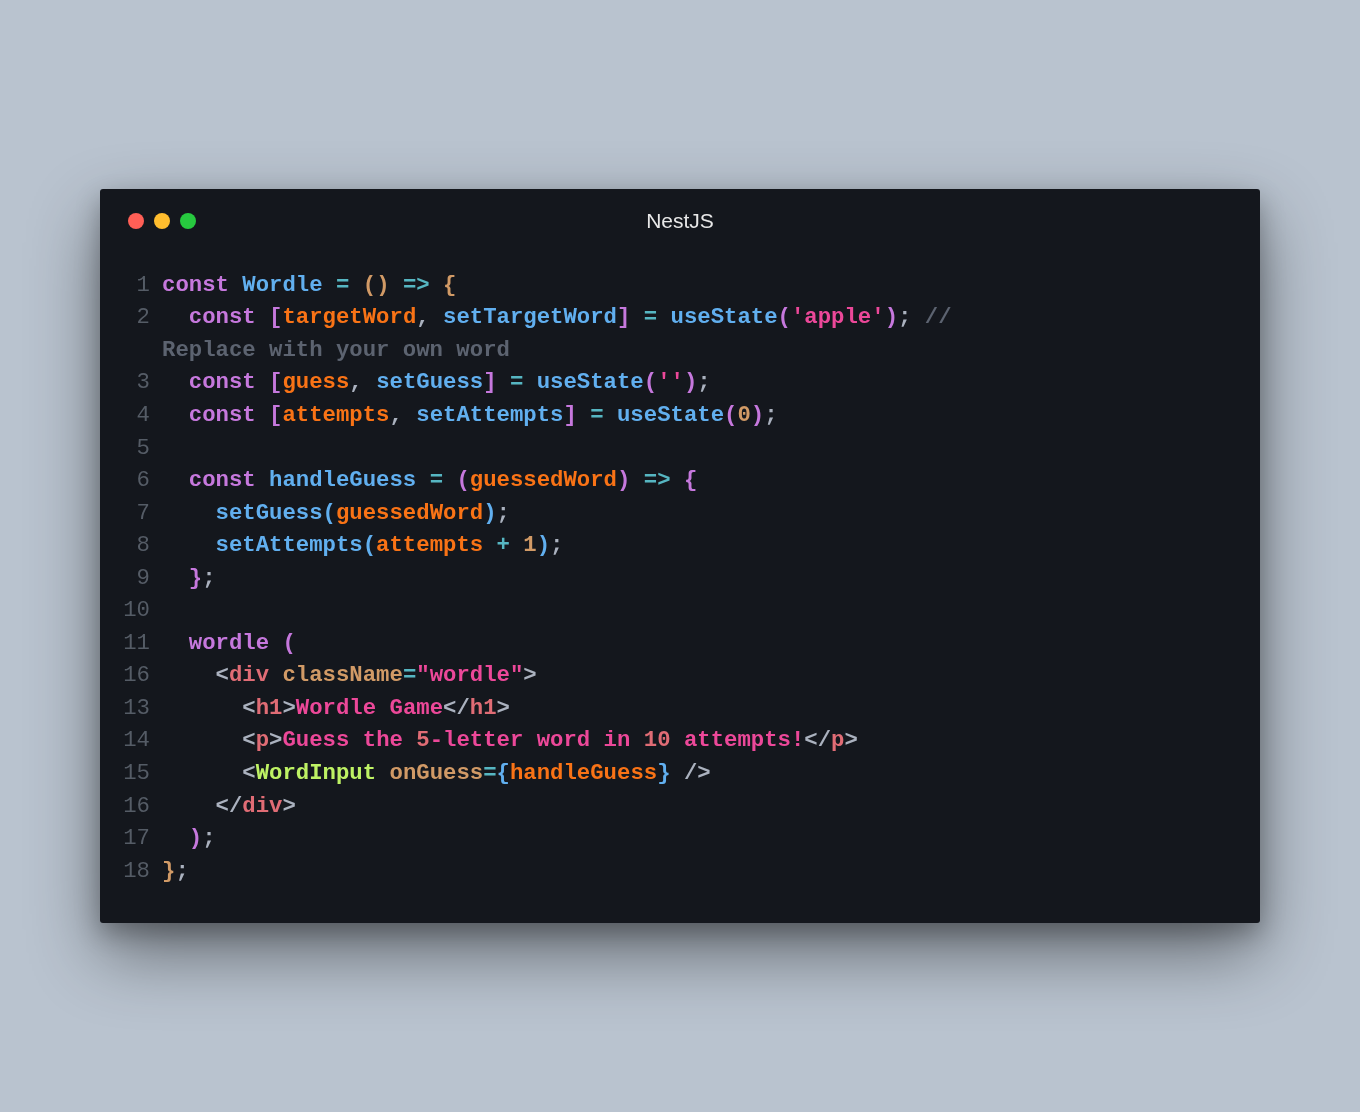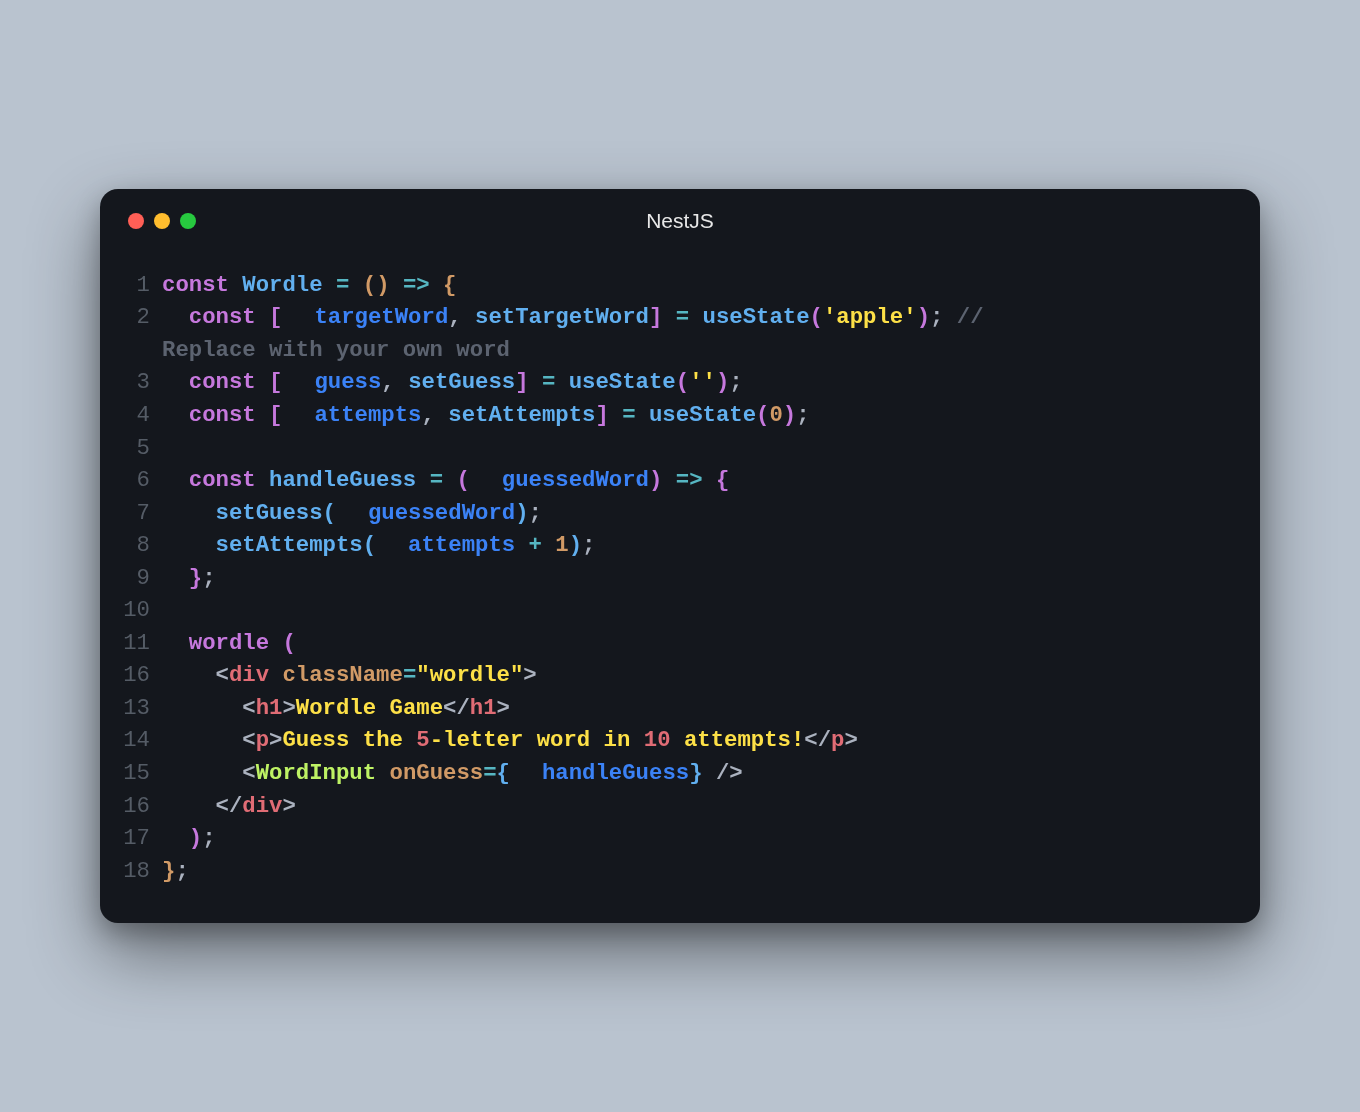--- a/index.html
+++ b/index.html
@@ -8,21 +8,21 @@
     width: 1360px;
     height: 1112px;
     display: flex;
     align-items: center;
     justify-content: center;
     font-family: "SF Mono", "Monaco", "Menlo", "Consolas", "Liberation Mono", monospace;
   }
   .window {
     width: 1160px;
     background: #14171d;
-    border-radius: 18px;
+    border-radius: 3px;
     box-shadow: 0 30px 70px rgba(0,0,0,0.45), 0 10px 25px rgba(0,0,0,0.25);
     padding: 24px 0 36px 0;
   }
   .titlebar {
     display: flex;
     align-items: center;
     padding: 0 28px 26px 28px;
     position: relative;
   }
   .dots { display: flex; gap: 10px; }
@@ -51,27 +51,27 @@
     text-align: right;
     color: #555c66;
     flex-shrink: 0;
     padding-right: 12px;
     user-select: none;
   }
   .src { white-space: pre-wrap; flex: 1; word-break: break-word; font-weight: bold; }
   
   .c-keyword { color: #c678dd; }     
   .c-fn      { color: #61afef; }     
-  .c-var     { color: #3b82f6; margin-left: 32px; }     
+  .c-var     { color: #f97316; }     
   .c-op      { color: #56b6c2; }     
   .c-paren   { color: #d19a66; }     
   .c-paren2  { color: #c678dd; }     
   .c-paren3  { color: #61afef; }     
   .c-punct   { color: #abb2bf; }     
-  .c-str     { color: #fde047; }     
+  .c-str     { color: #ec4899; }     
   .c-num     { color: #e06c75; }     
   .c-num2    { color: #d19a66; }     
   .c-comment { color: #5c6370; }     
   .c-tag     { color: #e06c75; }     
   .c-tagb    { color: #abb2bf; }     
   .c-attr    { color: #d19a66; }     
   .c-comp    { color: #bef264; }     
   .c-white   { color: #e6e6e6; }
   .wrapline .ln { visibility: hidden; }
 </style>

